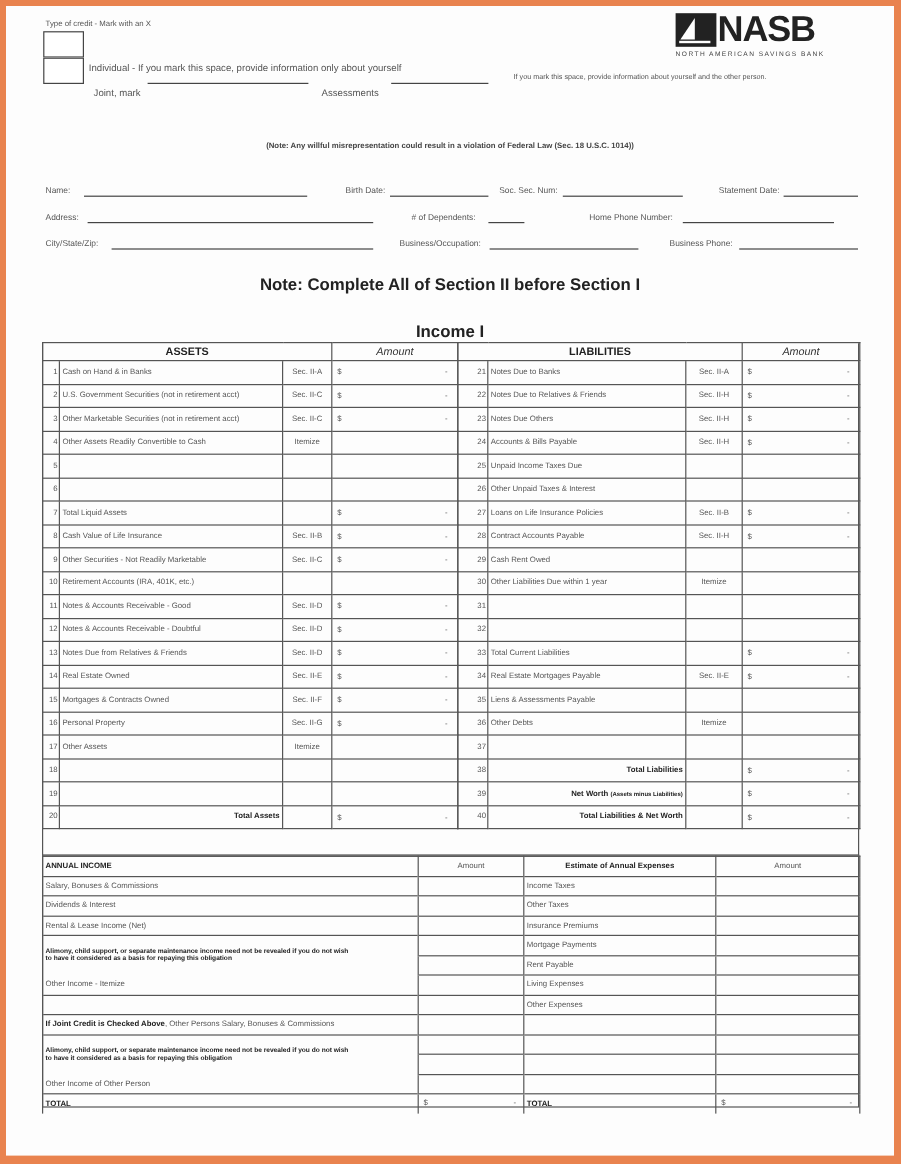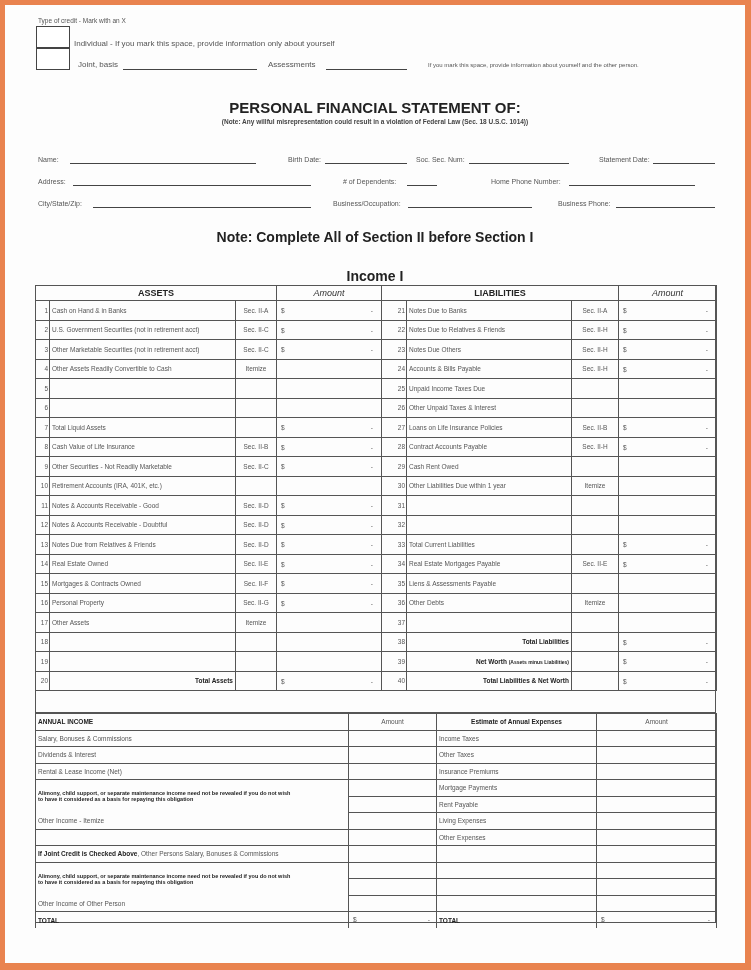--- a/index.html
+++ b/index.html
@@ -11,21 +11,21 @@
     position: relative;
   }
   .page {
     position: absolute;
     left: 5px; top: 5px;
     width: 740px; height: 958px;
     background: #fdfdfd;
   }
   .abs { position: absolute; }
   .tiny { font-size: 7px; color: #555; white-space: nowrap; }
-  .small { font-size: 8px; color: #555; white-space: nowrap; }
+  .small { font-size: 8px; color: #555; white-space: nowrap; margin-top: 13px; }
   .line { position: absolute; border-bottom: 1px solid #444; height: 1px; }
 
   
   .checkbox { position: absolute; width: 34px; height: 22px; border: 1px solid #444; background: #fff; }
   .logo { position: absolute; left: 558px; top: 6px; }
   .logo-mark {
     display: inline-block; width: 34px; height: 28px; background: #222; position: relative; vertical-align: top;
   }
   .logo-mark::before {
     content: ""; position: absolute; left: 4px; top: 4px; width: 0; height: 0;
@@ -84,28 +84,33 @@
 </style>
 </head>
 <body>
 
 <div class="page">
 
   <div class="abs tiny" style="left:33px;top:12px;font-size:6.5px;">Type of credit - Mark with an X</div>
   <div class="checkbox" style="left:31px;top:21px;"></div>
   <div class="checkbox" style="left:31px;top:43px;"></div>
   <div class="abs small" style="left:69px;top:34px;">Individual - If you mark this space, provide information only about yourself</div>
-  <div class="abs small" style="left:73px;top:55px;">Joint, basis</div>
+  <div class="abs small" style="left:73px;top:55px;">Joint, mark</div>
   <div class="line" style="left:118px;top:64px;width:134px;"></div>
   <div class="abs small" style="left:263px;top:55px;">Assessments</div>
   <div class="line" style="left:321px;top:64px;width:81px;"></div>
   <div class="abs tiny" style="left:423px;top:57px;font-size:6px;">If you mark this space, provide information about yourself and the other person.</div>
 
-
-  <div class="title main-title">PERSONAL FINANCIAL STATEMENT OF:</div>
+  <div class="logo">
+    <div>
+      <span class="logo-mark"></span><span class="logo-text">NASB</span>
+    </div>
+    <div class="logo-sub">NORTH AMERICAN SAVINGS BANK</div>
+  </div>
+
   <div class="title sub-title">(Note: Any willful misrepresentation could result in a violation of Federal Law (Sec. 18 U.S.C. 1014))</div>
 
   <div class="abs tiny" style="left:33px;top:151px;">Name:</div>
   <div class="line" style="left:65px;top:158px;width:186px;"></div>
   <div class="abs tiny" style="left:283px;top:151px;">Birth Date:</div>
   <div class="line" style="left:320px;top:158px;width:82px;"></div>
   <div class="abs tiny" style="left:411px;top:151px;">Soc. Sec. Num:</div>
   <div class="line" style="left:464px;top:158px;width:100px;"></div>
   <div class="abs tiny" style="left:594px;top:151px;">Statement Date:</div>
   <div class="line" style="left:648px;top:158px;width:62px;"></div>

